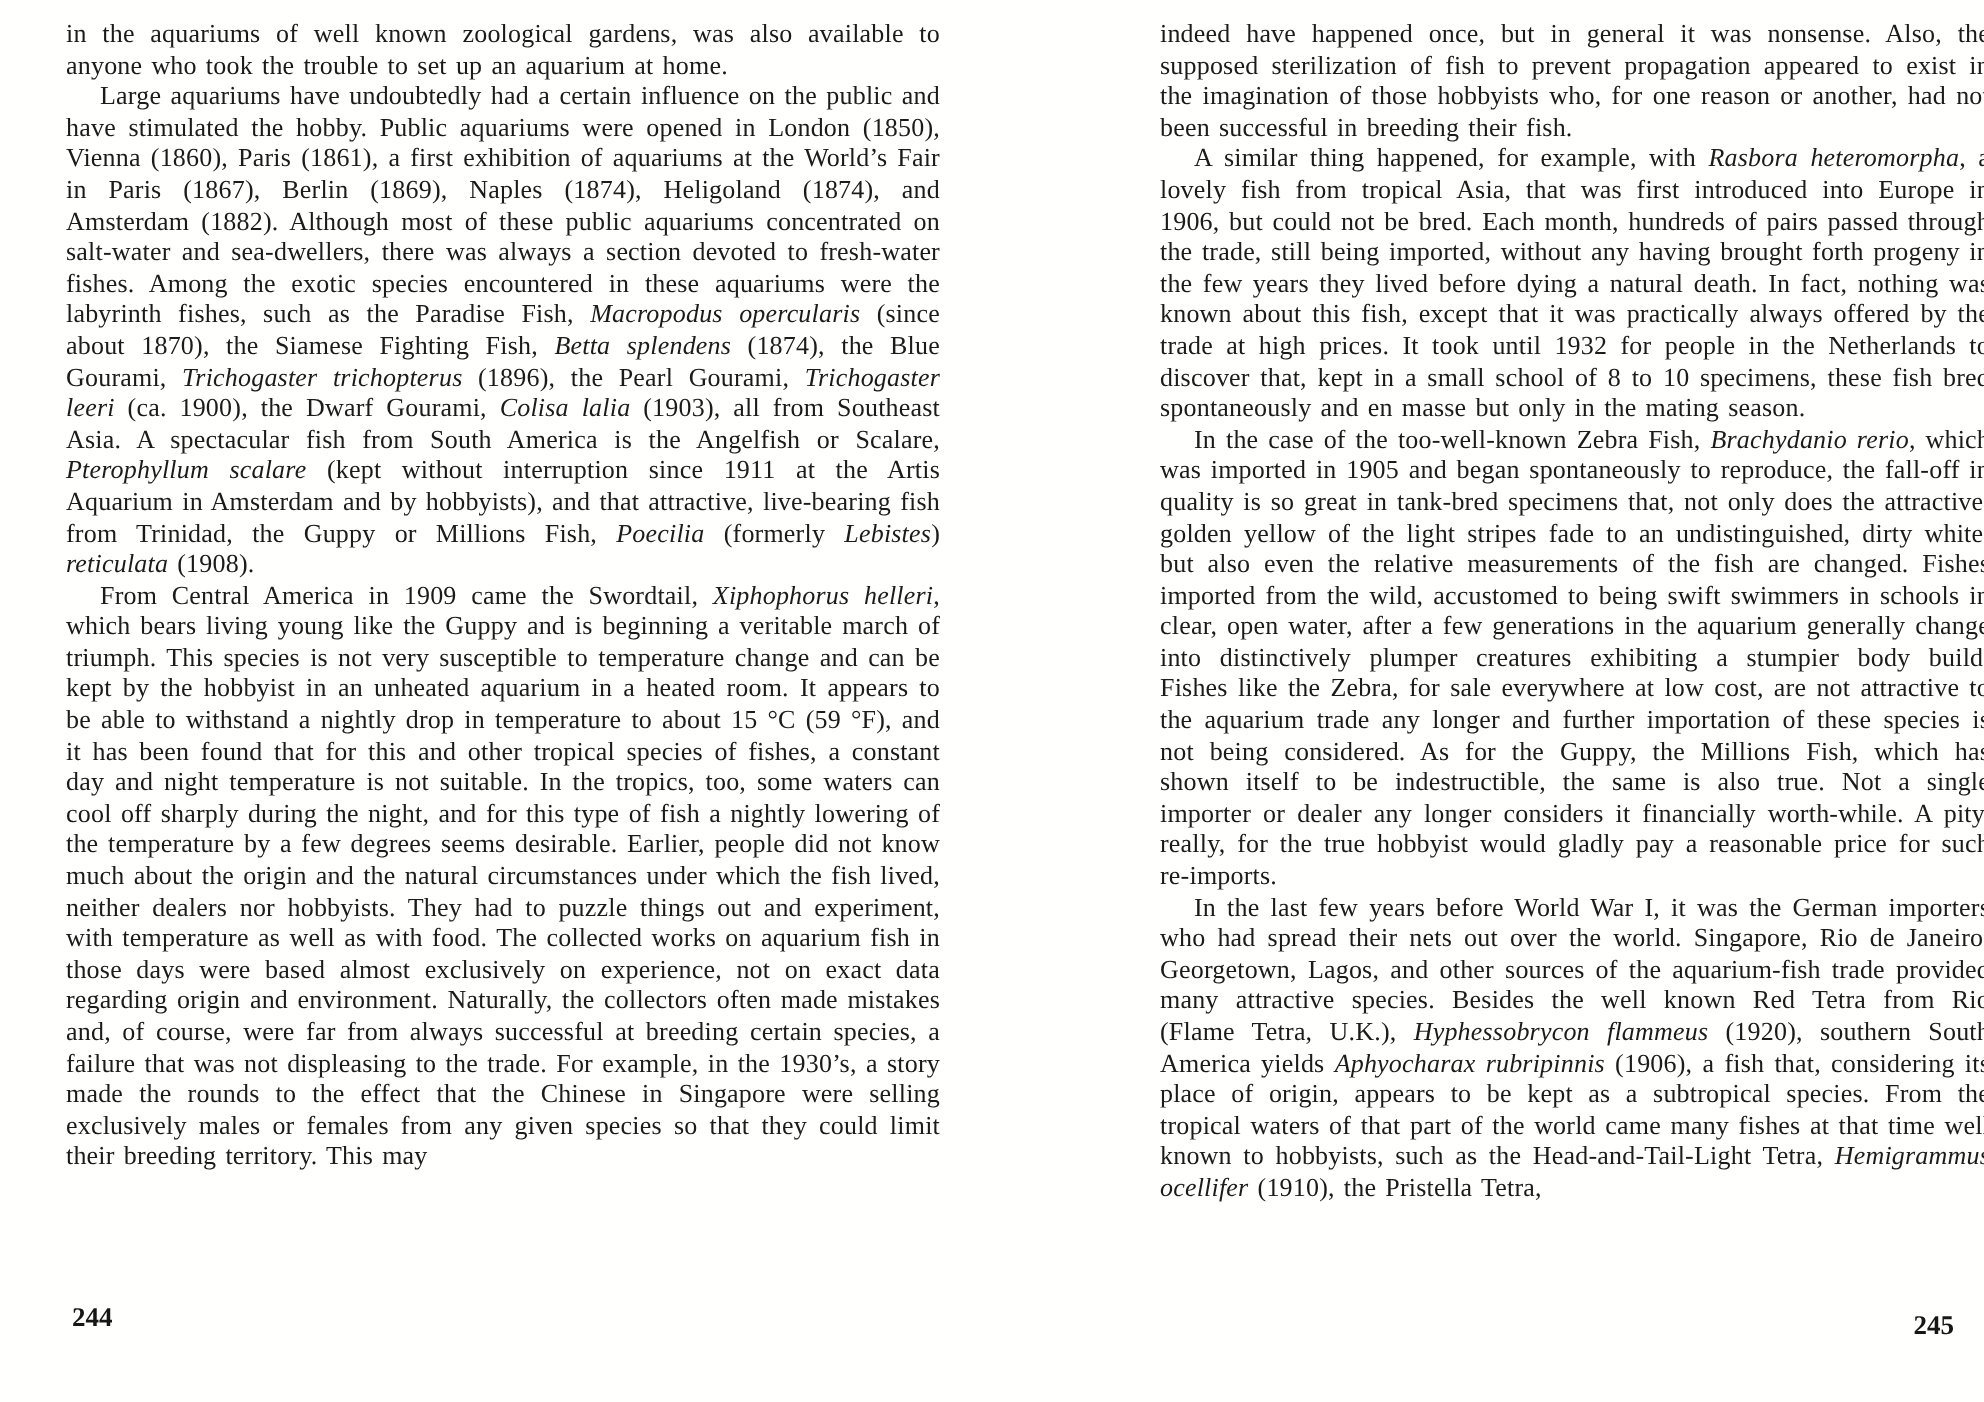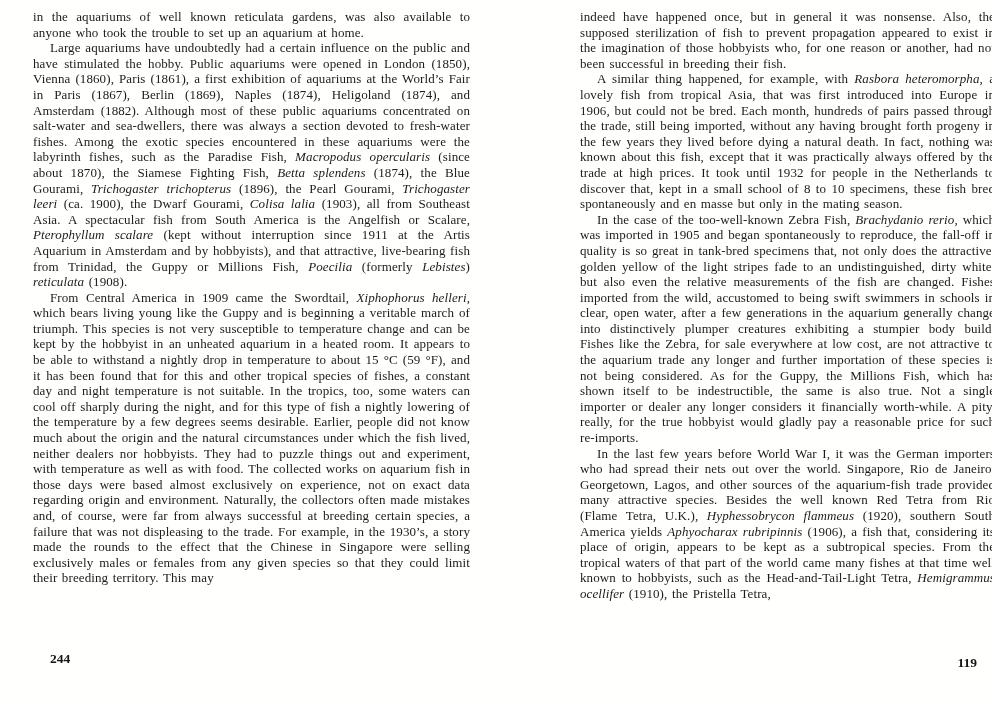--- a/index.html
+++ b/index.html
@@ -38,40 +38,40 @@
     color: #1b1b1b;
   }
   p.para + p.para { text-indent: 17px; }
   p.para i { }
   .folio {
     position: absolute;
     font-weight: bold;
     font-size: 13.5px;
     color: #161616;
   }
-  .page-left .folio  { left: 17px; top: 642px; }
+  .page-left .folio  { left: 3px; top: 642px; }
   .page-right .folio { right: 18px; top: 646px; }
 </style>
 </head>
 <body>
 
 <div class="spread">
 
   <div class="page page-left">
     <div>
-      <p class="para"><span>in the aquariums of well known reticulata gardens, was also available to anyone who took the trouble to set up an aquarium at home.</span></p>
+      <p class="para"><span>in the aquariums of well known zoological gardens, was also available to anyone who took the trouble to set up an aquarium at home.</span></p>
       <p class="para"><span>Large aquariums have undoubtedly had a certain influence on the public and have stimulated the hobby. Public aquariums were opened in London (1850), Vienna (1860), Paris (1861), a first exhibition of aquariums at the World’s Fair in Paris (1867), Berlin (1869), Naples (1874), Heligoland (1874), and Amsterdam (1882). Although most of these public aquariums concentrated on salt-water and sea-dwellers, there was always a section devoted to fresh-water fishes. Among the exotic species encountered in these aquariums were the labyrinth fishes, such as the Paradise Fish, </span><i>Macropodus opercularis</i><span> (since about 1870), the Siamese Fighting Fish, </span><i>Betta splendens</i><span> (1874), the Blue Gourami, </span><i>Trichogaster trichopterus</i><span> (1896), the Pearl Gourami, </span><i>Trichogaster leeri</i><span> (ca. 1900), the Dwarf Gourami, </span><i>Colisa lalia</i><span> (1903), all from Southeast Asia. A spectacular fish from South America is the Angelfish or Scalare, </span><i>Pterophyllum scalare</i><span> (kept without interruption since 1911 at the Artis Aquarium in Amsterdam and by hobbyists), and that attractive, live-bearing fish from Trinidad, the Guppy or Millions Fish, </span><i>Poecilia</i><span> (formerly </span><i>Lebistes</i><span>) </span><i>reticulata</i><span> (1908).</span></p>
       <p class="para"><span>From Central America in 1909 came the Swordtail, </span><i>Xiphophorus helleri</i><span>, which bears living young like the Guppy and is beginning a veritable march of triumph. This species is not very susceptible to temperature change and can be kept by the hobbyist in an unheated aquarium in a heated room. It appears to be able to withstand a nightly drop in temperature to about 15 °C (59 °F), and it has been found that for this and other tropical species of fishes, a constant day and night temperature is not suitable. In the tropics, too, some waters can cool off sharply during the night, and for this type of fish a nightly lowering of the temperature by a few degrees seems desirable. Earlier, people did not know much about the origin and the natural circumstances under which the fish lived, neither dealers nor hobbyists. They had to puzzle things out and experiment, with temperature as well as with food. The collected works on aquarium fish in those days were based almost exclusively on experience, not on exact data regarding origin and environment. Naturally, the collectors often made mistakes and, of course, were far from always successful at breeding certain species, a failure that was not displeasing to the trade. For example, in the 1930’s, a story made the rounds to the effect that the Chinese in Singapore were selling exclusively males or females from any given species so that they could limit their breeding territory. This may</span></p>
     </div>
     <div class="folio">244</div>
   </div>
 
   <div class="page page-right">
     <div>
       <p class="para"><span>indeed have happened once, but in general it was nonsense. Also, the supposed sterilization of fish to prevent propagation appeared to exist in the imagination of those hobbyists who, for one reason or another, had not been successful in breeding their fish.</span></p>
       <p class="para"><span>A similar thing happened, for example, with </span><i>Rasbora heteromorpha</i><span>, a lovely fish from tropical Asia, that was first introduced into Europe in 1906, but could not be bred. Each month, hundreds of pairs passed through the trade, still being imported, without any having brought forth progeny in the few years they lived before dying a natural death. In fact, nothing was known about this fish, except that it was practically always offered by the trade at high prices. It took until 1932 for people in the Netherlands to discover that, kept in a small school of 8 to 10 specimens, these fish bred spontaneously and en masse but only in the mating season.</span></p>
       <p class="para"><span>In the case of the too-well-known Zebra Fish, </span><i>Brachydanio rerio</i><span>, which was imported in 1905 and began spontaneously to reproduce, the fall-off in quality is so great in tank-bred specimens that, not only does the attractive, golden yellow of the light stripes fade to an undistinguished, dirty white, but also even the relative measurements of the fish are changed. Fishes imported from the wild, accustomed to being swift swimmers in schools in clear, open water, after a few generations in the aquarium generally change into distinctively plumper creatures exhibiting a stumpier body build. Fishes like the Zebra, for sale everywhere at low cost, are not attractive to the aquarium trade any longer and further importation of these species is not being considered. As for the Guppy, the Millions Fish, which has shown itself to be indestructible, the same is also true. Not a single importer or dealer any longer considers it financially worth-while. A pity, really, for the true hobbyist would gladly pay a reasonable price for such re-imports.</span></p>
       <p class="para"><span>In the last few years before World War I, it was the German importers who had spread their nets out over the world. Singapore, Rio de Janeiro, Georgetown, Lagos, and other sources of the aquarium-fish trade provided many attractive species. Besides the well known Red Tetra from Rio (Flame Tetra, U.K.), </span><i>Hyphessobrycon flammeus</i><span> (1920), southern South America yields </span><i>Aphyocharax rubripinnis</i><span> (1906), a fish that, considering its place of origin, appears to be kept as a subtropical species. From the tropical waters of that part of the world came many fishes at that time well known to hobbyists, such as the Head-and-Tail-Light Tetra, </span><i>Hemigrammus ocellifer</i><span> (1910), the Pristella Tetra,</span></p>
     </div>
-    <div class="folio">119</div>
+    <div class="folio">245</div>
   </div>
 
 </div>
 
 </body></html>

